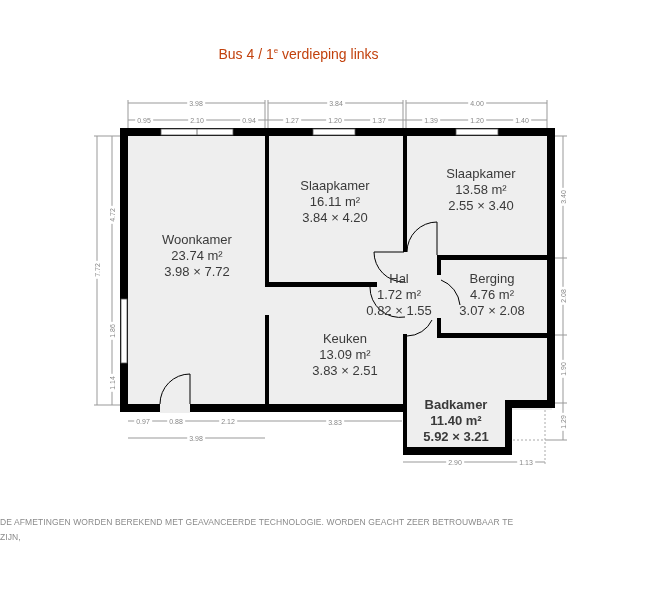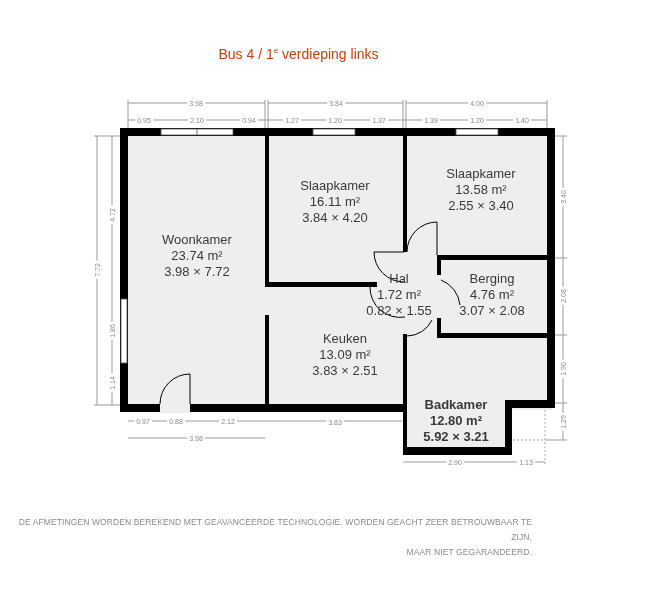--- a/index.html
+++ b/index.html
@@ -3,21 +3,21 @@
 <meta charset="utf-8">
 <style>
   html, body { margin:0; padding:0; background:#ffffff; }
   body { width:653px; height:589px; position:relative; overflow:hidden; font-family:"Liberation Sans", sans-serif; }
   .title { position:absolute; left:0; width:597px; top:46px; text-align:center; font-size:14px; color:#c2410c; }
   .title sup { font-size:8px; }
   svg.plan { position:absolute; left:0; top:0; }
   .room-label { position:absolute; text-align:center; color:#3a3a3a; font-size:13px; line-height:16px; white-space:nowrap; transform:translateX(-50%); }
   .dim { position:absolute; font-size:7px; color:#888; transform:translate(-50%,-50%); background:#fff; padding:0 2px; white-space:nowrap; }
   .dim.v { transform:translate(-50%,-50%) rotate(-90deg); }
-  .disclaimer { position:absolute; left:0; width:532px; top:515px; text-align:right; font-size:8.5px; color:#8a8a8a; line-height:15px; letter-spacing:0.1px; }
+  .disclaimer { position:absolute; left:0; width:532px; top:515px; text-align:left; font-size:8.5px; color:#8a8a8a; line-height:15px; letter-spacing:0.1px; }
 </style>
 </head>
 <body>
 
 <div class="title"><span>Bus 4 / 1</span><sup>e</sup><span> verdieping links</span></div>
 
 <svg class="plan" width="653" height="589" viewBox="0 0 653 589">
 
   <g fill="#eeeeee">
     <rect x="126" y="134" width="426" height="276"></rect>
@@ -119,21 +119,21 @@
   <div>4.76 m²</div>
   <div>3.07 × 2.08</div>
 </div>
 <div class="room-label" style="left:345px;top:331px;">
   <div>Keuken</div>
   <div>13.09 m²</div>
   <div>3.83 × 2.51</div>
 </div>
 <div class="room-label" style="left:456px;top:397px;font-weight:bold;">
   <div>Badkamer</div>
-  <div>12.80 m²</div>
+  <div>11.40 m²</div>
   <div>5.92 × 3.21</div>
 </div>
 
 <span class="dim" style="left:196px;top:103px;">3.98</span>
 <span class="dim" style="left:336px;top:103px;">3.84</span>
 <span class="dim" style="left:477px;top:103px;">4.00</span>
 <span class="dim" style="left:144px;top:120px;">0.95</span>
 <span class="dim" style="left:197px;top:120px;">2.10</span>
 <span class="dim" style="left:249px;top:120px;">0.94</span>
 <span class="dim" style="left:292px;top:120px;">1.27</span>
@@ -156,14 +156,13 @@
 <span class="dim" style="left:143px;top:421px;">0.97</span>
 <span class="dim" style="left:176px;top:421px;">0.88</span>
 <span class="dim" style="left:228px;top:421px;">2.12</span>
 <span class="dim" style="left:335px;top:422px;">3.83</span>
 <span class="dim" style="left:196px;top:438px;">3.98</span>
 <span class="dim" style="left:455px;top:462px;">2.90</span>
 <span class="dim" style="left:526px;top:462px;">1.13</span>
 
 <div class="disclaimer">
   <div>DE AFMETINGEN WORDEN BEREKEND MET GEAVANCEERDE TECHNOLOGIE. WORDEN GEACHT ZEER BETROUWBAAR TE ZIJN,</div>
-  <div>MAAR NIET GEGARANDEERD.</div>
 </div>
 
 </body></html>

